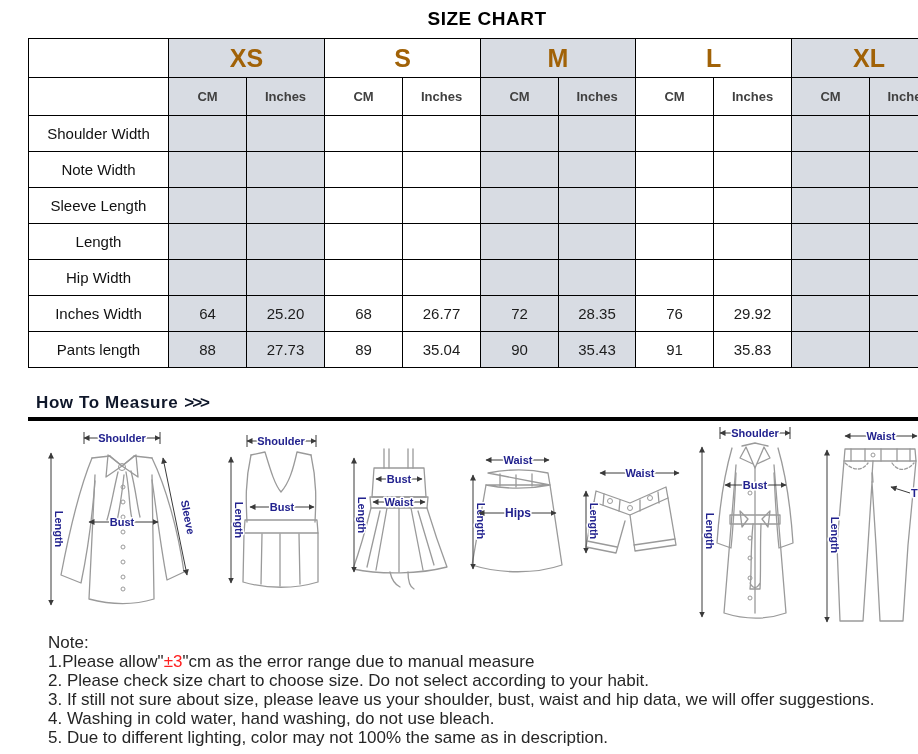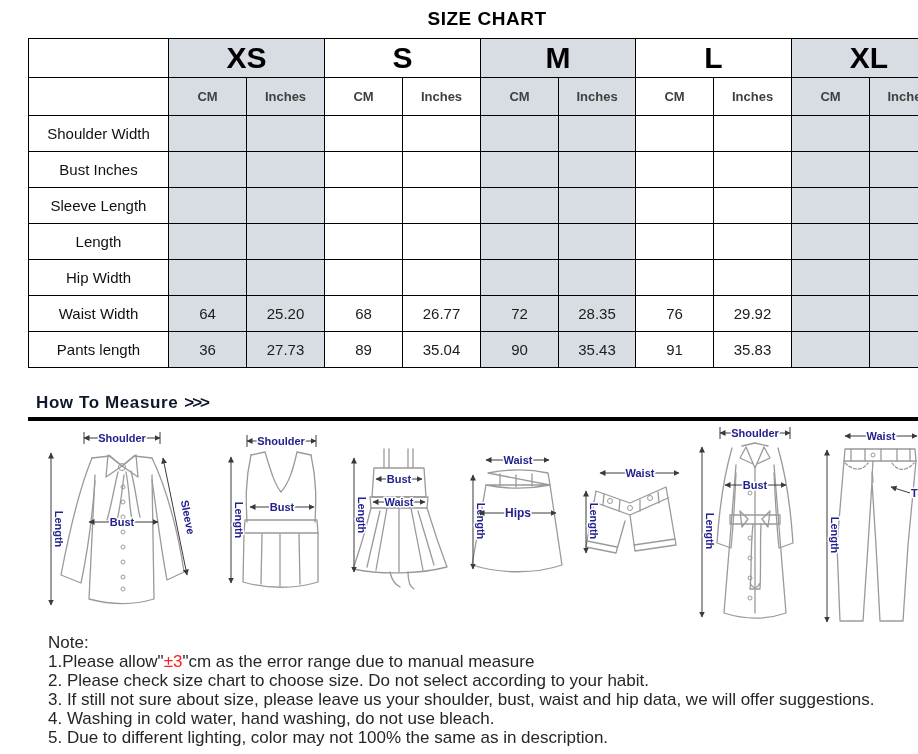--- a/index.html
+++ b/index.html
@@ -8,21 +8,21 @@
 
   
   .title{height:38px;display:flex;align-items:center;justify-content:center;
          font-size:19px;font-weight:bold;color:#000;letter-spacing:.5px;}
 
   
   table.size-table{border-collapse:collapse;table-layout:fixed;width:918px;}
   .size-table td{border:1px solid #000;text-align:center;vertical-align:middle;
                  overflow:hidden;padding:0;color:#1c1c1c;}
   .size-table .shade{background:#d8dce3;}
-  .size-table tr.size-row td{height:38px;font-size:30px;font-weight:bold;color:#000000;}
+  .size-table tr.size-row td{height:38px;font-size:25px;font-weight:bold;color:#a16207;}
   .size-table tr.size-row td.corner{background:#fff;}
   .size-table tr.unit-row td{height:37px;font-size:13px;font-weight:bold;color:#404040;}
   .size-table tr.data-row td{height:35px;font-size:15px;}
   .size-table td.rowlabel{font-size:13px;color:#111;background:#fff;}
 
   
   .htm-heading{margin:25px 0 0 8px;font-size:17px;font-weight:bold;color:#0f172a;letter-spacing:.6px;}
   .htm-heading .arrows{letter-spacing:-2px;margin-left:6px;}
   .htm-rule{height:4px;background:#000;margin-top:4px;width:918px;}
 
@@ -91,21 +91,21 @@
       <td></td>
       <td></td>
       <td class="shade"></td>
       <td class="shade"></td>
       <td></td>
       <td></td>
       <td class="shade"></td>
       <td class="shade"></td>
     </tr>
     <tr class="data-row">
-      <td class="rowlabel">Bust Inches</td>
+      <td class="rowlabel">Note Width</td>
       <td class="shade"></td>
       <td class="shade"></td>
       <td></td>
       <td></td>
       <td class="shade"></td>
       <td class="shade"></td>
       <td></td>
       <td></td>
       <td class="shade"></td>
       <td class="shade"></td>
@@ -143,35 +143,35 @@
       <td></td>
       <td></td>
       <td class="shade"></td>
       <td class="shade"></td>
       <td></td>
       <td></td>
       <td class="shade"></td>
       <td class="shade"></td>
     </tr>
     <tr class="data-row">
-      <td class="rowlabel">Waist Width</td>
+      <td class="rowlabel">Inches Width</td>
       <td class="shade">64</td>
       <td class="shade">25.20</td>
       <td>68</td>
       <td>26.77</td>
       <td class="shade">72</td>
       <td class="shade">28.35</td>
       <td>76</td>
       <td>29.92</td>
       <td class="shade"></td>
       <td class="shade"></td>
     </tr>
     <tr class="data-row">
       <td class="rowlabel">Pants length</td>
-      <td class="shade">36</td>
+      <td class="shade">88</td>
       <td class="shade">27.73</td>
       <td>89</td>
       <td>35.04</td>
       <td class="shade">90</td>
       <td class="shade">35.43</td>
       <td>91</td>
       <td>35.83</td>
       <td class="shade"></td>
       <td class="shade"></td>
     </tr>

